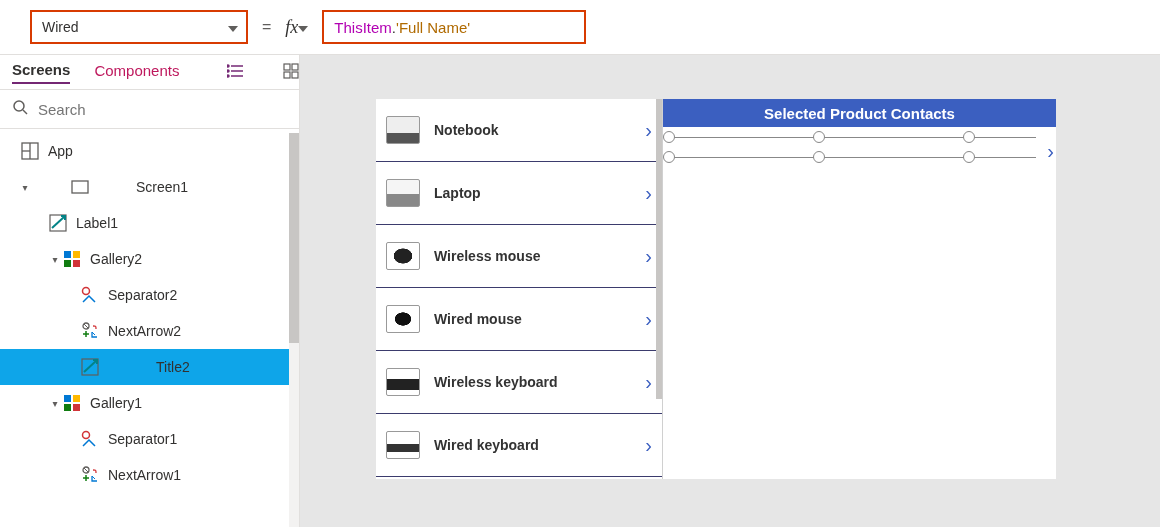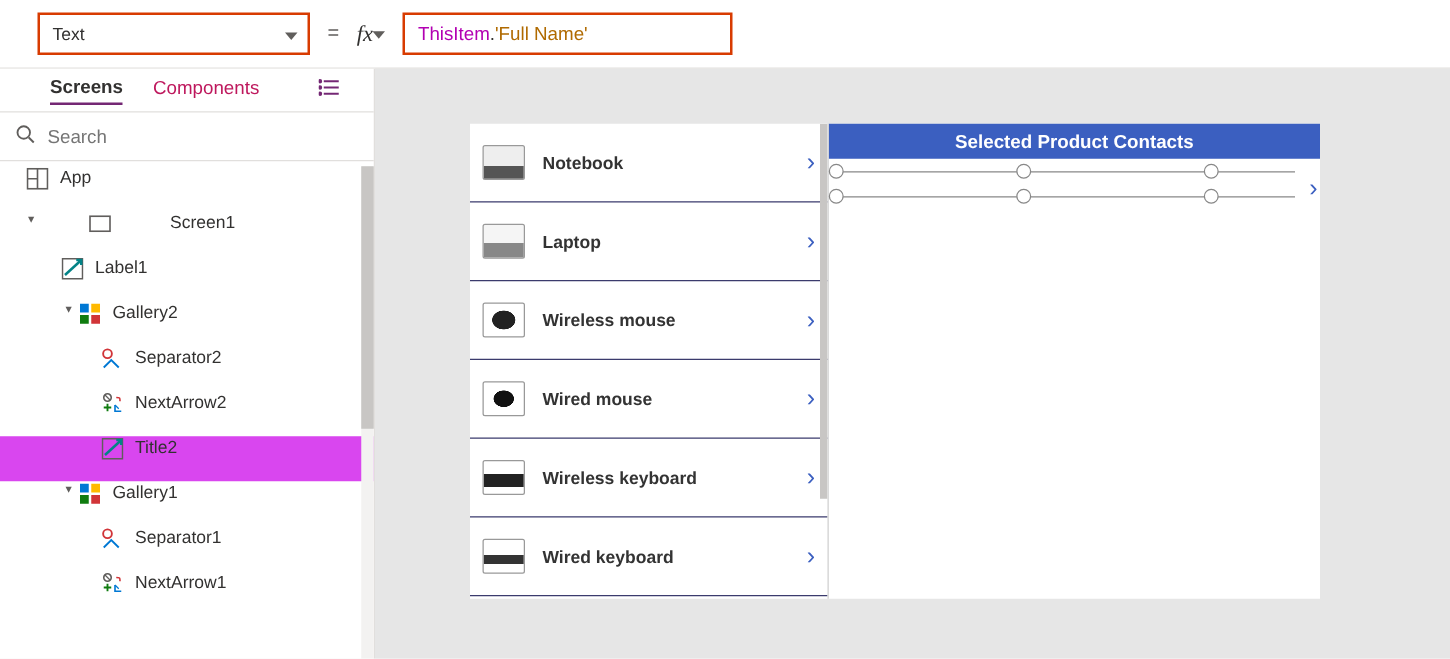--- a/index.html
+++ b/index.html
@@ -14,32 +14,32 @@
   .fx-chev { color: #605e5c; margin-right: 14px; }
   .formula-input { height: 34px; border: 2px solid #d83b01; padding: 0 10px; display: flex; align-items: center; font-family: Consolas, monospace; font-size: 15px; min-width: 264px; }
   .tok-this { color: #b200b2; }
   .tok-prop { color: #b06a00; }
 
   
   .main { display: flex; height: calc(527px - 55px); }
 
   
   .tree-panel { width: 300px; border-right: 1px solid #e1dfdd; display: flex; flex-direction: column; background: #fff; position: relative; }
-  .tree-tabs { height: 34px; display: flex; align-items: center; padding: 0 12px; gap: 24px; font-size: 15px; margin-left: 28px; }
+  .tree-tabs { height: 34px; display: flex; align-items: center; padding: 0 12px; gap: 24px; font-size: 15px; }
   .tree-tabs .tab { cursor: pointer; color: #be185d; padding-bottom: 4px; }
   .tree-tabs .tab.active { color: #323130; font-weight: 600; border-bottom: 2px solid #742774; }
   .tree-tabs .spacer { flex: 1; }
   .tree-tabs svg { color: #605e5c; }
   .search-row { height: 40px; border-top: 1px solid #e1dfdd; border-bottom: 1px solid #e1dfdd; display: flex; align-items: center; padding: 0 12px; gap: 10px; color: #605e5c; }
   .search-row input { border: none; outline: none; font-size: 15px; flex: 1; color: #323130; }
   .tree { flex: 1; overflow-y: auto; padding: 4px 0; position: relative; }
   .tree-scroll-track { position: absolute; right: 0; top: 78px; width: 10px; bottom: 0; background: #f3f2f1; }
   .tree-scroll-thumb { position: absolute; top: 0; left: 0; width: 10px; height: 210px; background: #c8c6c4; }
-  .node { display: flex; height: 36px; font-size: 14px; cursor: pointer; padding-right: 10px; }
-  .node.selected { background: #d946ef; }
+  .node { display: flex; align-items: center; height: 36px; font-size: 14px; cursor: pointer; padding-right: 10px; }
+  .node.selected { background: #0ea5e9; gap: 48px; }
   .node .expander { width: 14px; display: flex; justify-content: center; color: #605e5c; font-size: 10px; }
   .node .icon { width: 20px; height: 20px; display: flex; align-items: center; justify-content: center; margin-right: 8px; }
   .pad0 { padding-left: 20px; }
   .pad1 { padding-left: 18px; gap: 38px; }
   .pad2 { padding-left: 48px; }
   .pad3 { padding-left: 48px; }
   .pad4 { padding-left: 80px; }
 
   
   .canvas { flex: 1; background: #e6e6e6; position: relative; }
@@ -63,21 +63,21 @@
   
   .chev-down { width: 0; height: 0; border-left: 5px solid transparent; border-right: 5px solid transparent; border-top: 6px solid #605e5c; display: inline-block; }
   .chev-right-sm::before { content: "›"; font-size: 20px; line-height: 1; }
   .expander-open::before { content: "▾"; }
 </style>
 </head>
 <body>
 
 <div class="formula-bar">
   <div class="prop-box">
-    <span>Text</span>
+    <span>Wired</span>
     <span class="chev"><span class="chev-down"></span></span>
   </div>
   <div class="eq">=</div>
   <div class="fx">fx</div>
   <span class="fx-chev"><span class="chev-down"></span></span>
   <div class="formula-input">
     <span class="tok-this">ThisItem</span>
       <span>.</span>
       <span class="tok-prop">'Full Name'</span>
   </div>

